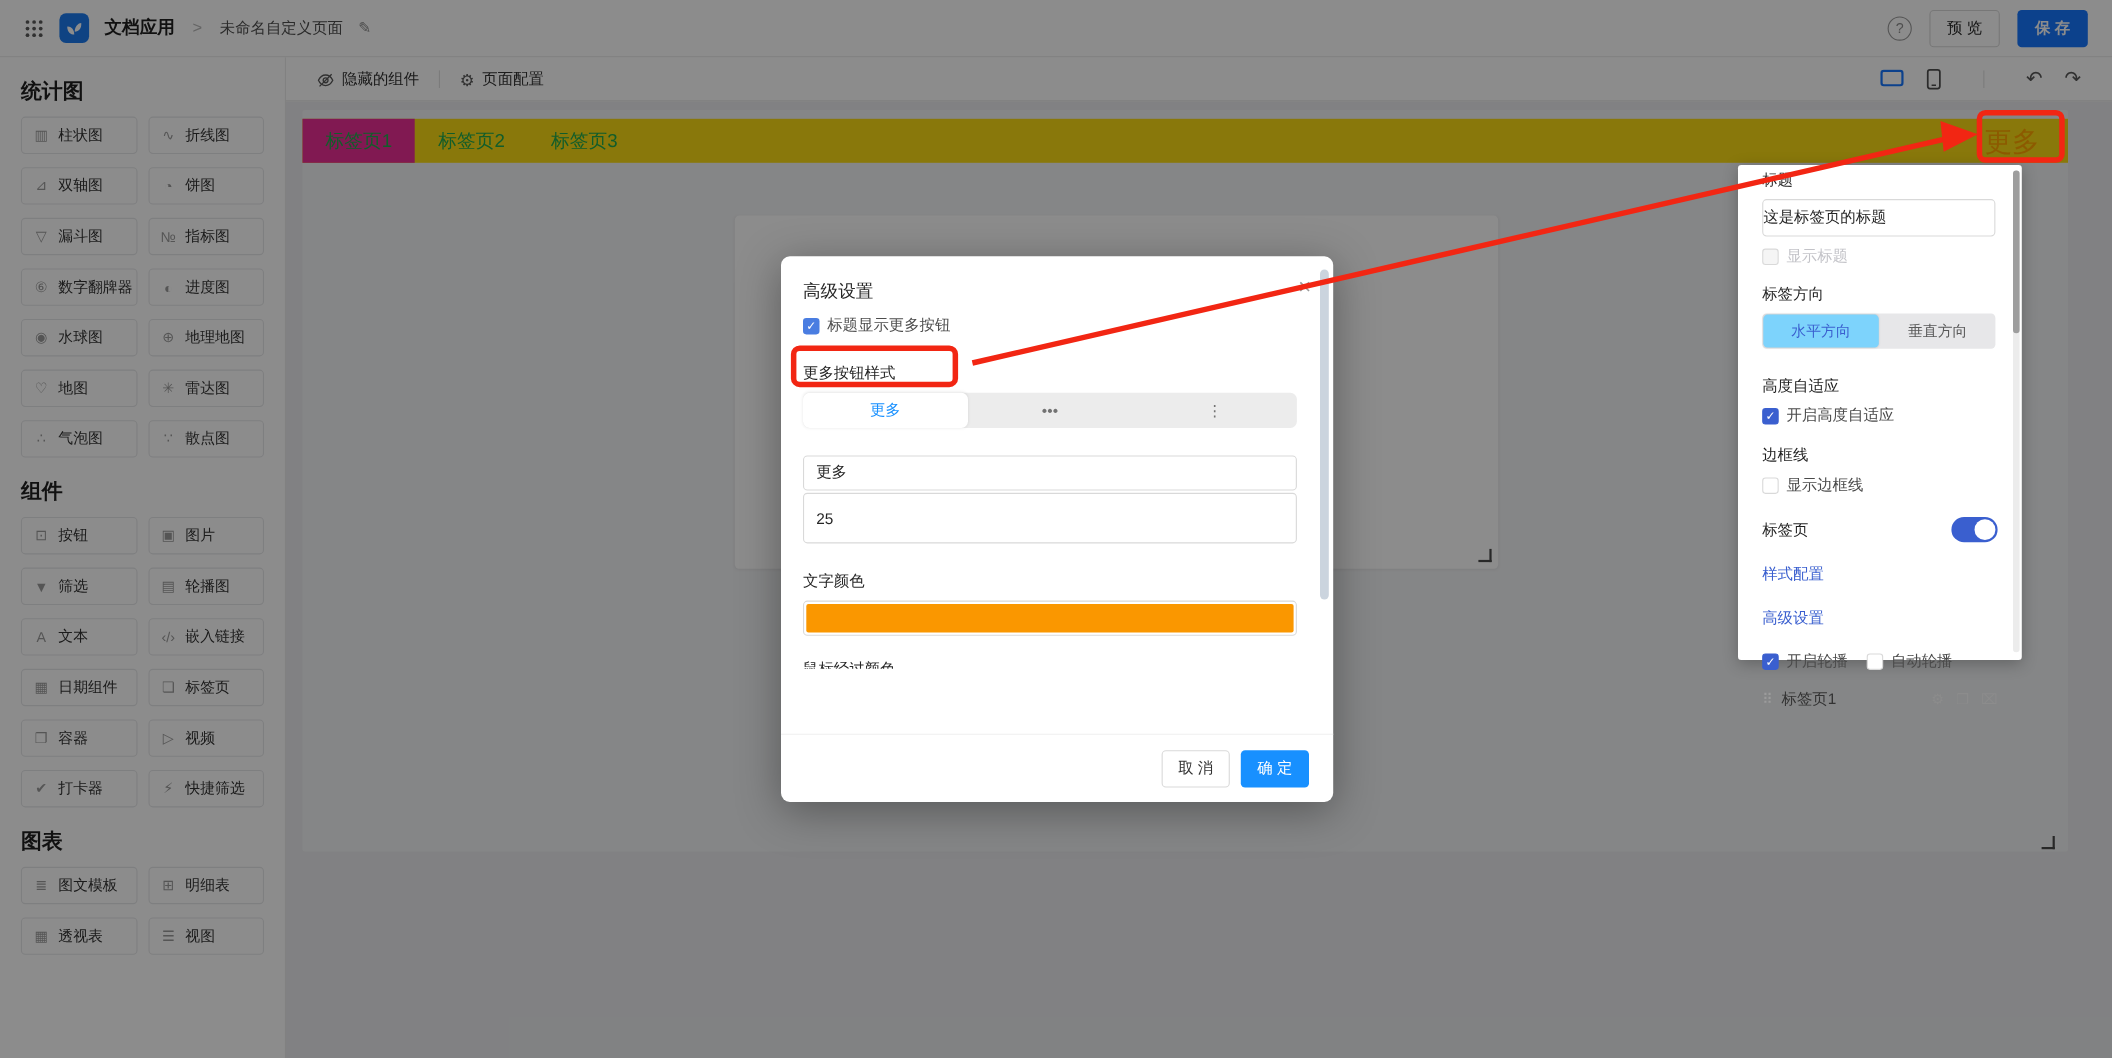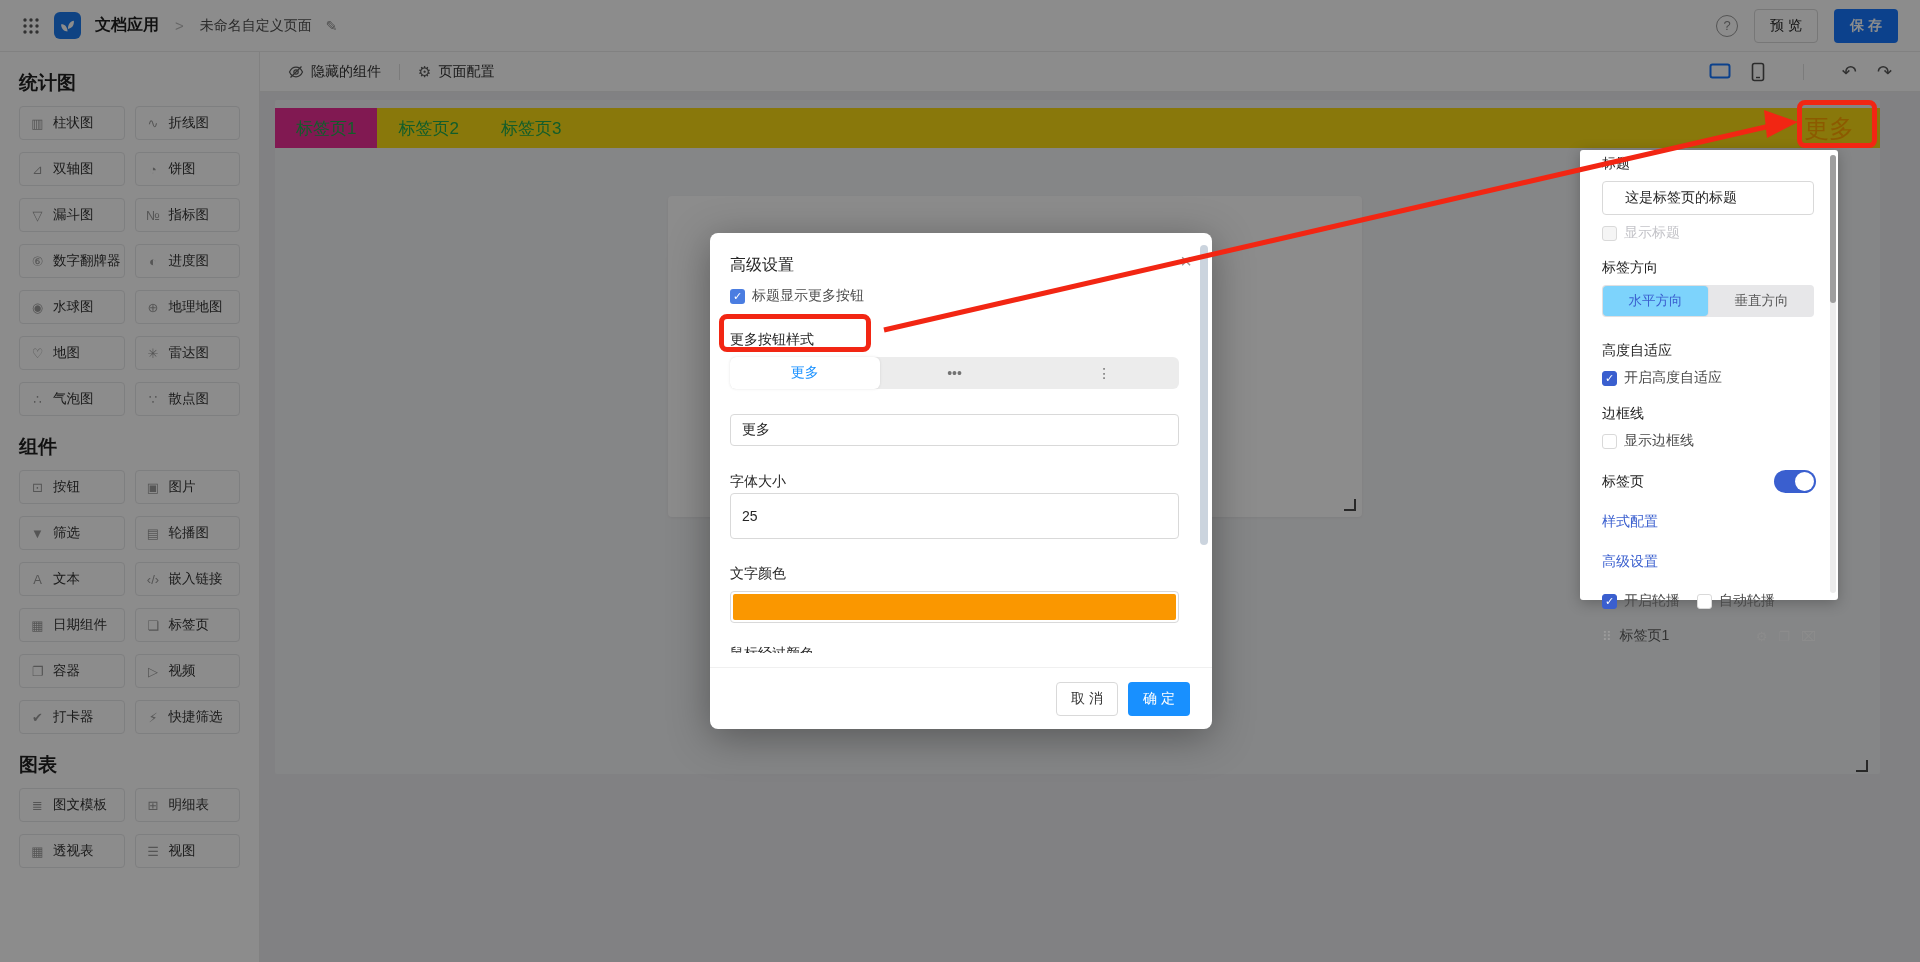--- a/index.html
+++ b/index.html
@@ -20,21 +20,21 @@
   .help-circle { width:22px; height:22px; border:1.5px solid #9a9a9a; border-radius:50%; color:#8c8c8c;
                  font-size:13px; display:flex; align-items:center; justify-content:center; }
   .btn { height:34px; min-width:64px; padding:0 15px; border-radius:4px; font-size:14px;
          display:flex; align-items:center; justify-content:center; cursor:pointer; }
   .btn.ghost { border:1px solid #d9d9d9; background:#fff; color:#262626; }
   .btn.primary { background:var(--primary); color:#fff; border:none;font-weight:bold; }
 
   
   #toolbar { left:260px; top:52px; width:1660px; height:40px; background:#fff; border-bottom:1px solid #ebebeb;
              display:flex; align-items:center; padding:0 28px; z-index:9; }
-  .tool-item { display:flex; align-items:center; gap:7px; font-size:14px; color:#333; }
+  .tool-item { display:flex; align-items:flex-end; gap:7px; font-size:14px; color:#333; }
   .tool-sep { width:1px; height:16px; background:#e0e0e0; margin:0 18px; }
   .tool-ic { color:#595959; font-size:15px; line-height:1; }
   #toolbar .right { margin-left:auto; display:flex; align-items:center; gap:20px; }
   .dev-ic { display:flex; align-items:center; }
   .hist-ic { font-size:18px; color:#595959; }
 
   
   #sidebar { left:0; top:52px; width:260px; height:910px; background:#fff; border-right:1px solid #ececec;
              padding:0 19px; overflow:hidden; }
   .sec-title { font-size:19px; color:#1f1f1f; font-weight:700; margin:18px 0 10px; }
@@ -62,21 +62,21 @@
   #chart-card .corner-handle { position:absolute; right:6px; bottom:6px; }
   #page > .corner-handle { position:absolute; right:12px; bottom:2px; }
 
   
   #overlay { left:0; top:0; width:1920px; height:962px; background:rgba(0,0,0,.45); z-index:50; }
 
   
   #panel { left:1580px; top:150px; width:258px; height:450px; background:#fff; border-radius:3px;
            box-shadow:0 3px 14px rgba(0,0,0,.25); z-index:60; padding:5px 22px 12px; font-size:14px; color:#1f1f1f; }
   .p-label { font-weight:500; color:#1f1f1f; }
-  .p-input { width:212px; height:34px; border:1px solid #d9d9d9; border-radius:4px; padding:0 22px;
+  .p-input { width:212px; height:34px; border:1px solid #d9d9d9; border-radius:4px; padding:0 0;
              font-size:14px; color:#262626; margin-top:8px; font-family:inherit; background:#fff; }
   .cb-row { display:flex; align-items:center; gap:7px; margin-top:9px; color:#4a4a4a; }
   .cb { width:15px; height:15px; border-radius:3px; border:1px solid #d9d9d9; background:#fff; flex:none;
         display:flex; align-items:center; justify-content:center; font-size:11px; color:#fff; }
   .cb.checked { background:var(--panelblue); border-color:var(--panelblue); }
   .cb.disabled { background:#f5f5f5; }
   .cb-row.disabled { color:#c3c3c8; }
   .seg { margin-top:8px; height:32px; background:#e7e7e9; border-radius:4px; display:flex; width:212px; }
   .seg .opt { flex:1; display:flex; align-items:center; justify-content:center; font-size:13.5px; color:#595959; cursor:pointer; }
   .seg .opt.sel { background:#7dd3fc; border-radius:4px; margin:1px; color:var(--panelblue); box-shadow:0 0 2px rgba(0,0,0,.12); }
@@ -443,21 +443,20 @@
 
     <div class="m-label" style="margin-top:26px">更多按钮样式</div>
     <div class="m-seg" id="modal-seg">
         <div class="opt sel">更多</div>
         <div class="opt">•••</div>
         <div class="opt">⋮</div>
       </div>
 
     <input class="m-input" style="margin-top: 25px;" value="更多">
 
-    <div class="m-label" style="margin-top:27px">字体大小</div>
     <input class="m-input" style="margin-top: 2px; height: 46px;" value="25">
 
     <div class="m-label" style="margin-top:26px">文字颜色</div>
     <div class="swatch-wrap">
       <div class="swatch" style="background: rgb(250, 151, 0);"></div>
     </div>
 
     <div class="clipped-label m-label">鼠标经过颜色</div>
   </div>
 

